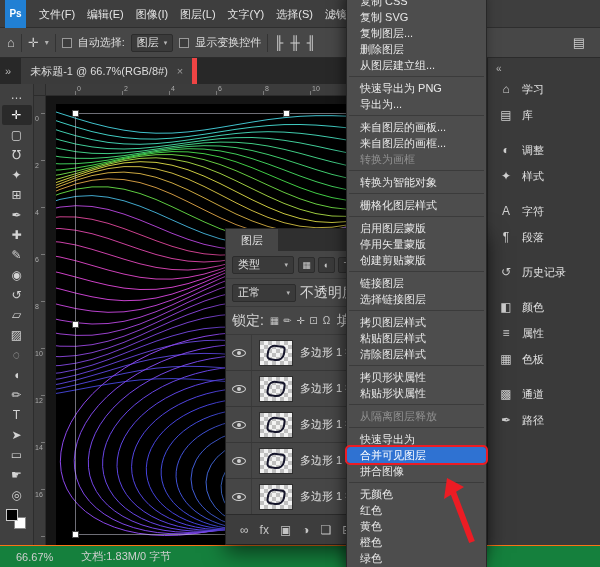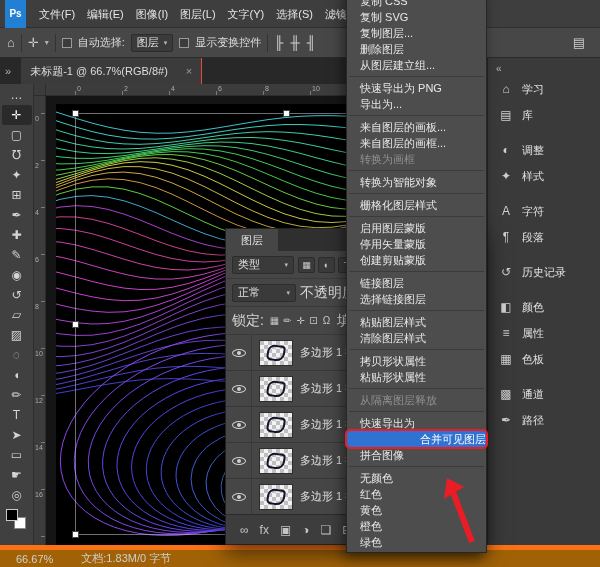--- a/index.html
+++ b/index.html
@@ -19,21 +19,21 @@
   .vsep{width:1px;height:18px;background:#333;}
   .checkbox{width:10px;height:10px;border:1px solid #999;background:#3c3c3c;flex:0 0 auto;}
   .ob-label{font-size:11px;color:#ddd;white-space:nowrap;}
   .select{background:#3a3a3a;border:1px solid #2c2c2c;border-radius:2px;height:18px;display:inline-flex;align-items:center;gap:5px;padding:0 5px;font-size:11px;color:#e2e2e2;white-space:nowrap;}
   .select .arrow{font-size:7px;color:#b8b8b8;}
   #ob-right{margin-left:auto;display:flex;gap:10px;padding-right:8px;}
 
   
   #tabbar{left:0;top:58px;width:600px;height:26px;background:#282828;display:flex;align-items:stretch;z-index:5;}
   .collapse{color:#b5b5b5;font-size:11px;display:flex;align-items:center;padding:0 10px 0 5px;}
-  .doc-tab{background:#3b3b3b;display:flex;align-items:center;padding:0 9px;font-size:11px;color:#dcdcdc;gap:18px;border-right:1px solid #ef4444;white-space:nowrap;}
+  .doc-tab{background:#3b3b3b;display:flex;align-items:center;padding:0 9px;font-size:11px;color:#dcdcdc;gap:9px;border-right:5px solid #ef4444;white-space:nowrap;}
   .tab-close{color:#9a9a9a;font-size:11px;}
 
   
   #toolbar{left:0;top:84px;width:34px;height:461px;background:#404040;border-right:1px solid #2d2d2d;display:flex;flex-direction:column;align-items:center;padding-top:1px;z-index:4;}
   .tool{width:30px;height:20px;display:flex;align-items:center;justify-content:center;font-size:12px;color:#d4d4d4;}
   .tool.sel{background:#2a2a2a;border-radius:2px;color:#fff;}
   .chips{position:relative;width:30px;height:26px;margin-top:3px;flex:0 0 auto;}
   .chip-fg{position:absolute;left:4px;top:1px;width:12px;height:12px;background:#000;border:1px solid #c9c9c9;z-index:2;}
   .chip-bg{position:absolute;left:12px;top:9px;width:12px;height:12px;background:#fff;border:1px solid #878787;}
 
@@ -73,28 +73,28 @@
 
   
   #right-dock{left:487px;top:58px;width:113px;height:487px;background:#3a3a3a;border-left:1px solid #262626;z-index:6;padding-top:2px;}
   .dock-head{height:16px;display:flex;align-items:center;padding-left:8px;color:#b5b5b5;font-size:10px;}
   .dock-item{height:26px;display:flex;align-items:center;gap:8px;padding-left:10px;}
   .dock-item.gap{margin-top:9px;}
   .dock-icon{width:16px;text-align:center;color:#cfcfcf;font-size:12px;flex:0 0 auto;}
   .dock-label{font-size:11px;color:#e0e0e0;white-space:nowrap;}
 
   
-  #statusbar{left:0;top:545px;width:600px;height:22px;background:#a16207;border-top:5px solid #f97316;display:flex;align-items:center;font-size:11px;color:#cfcfcf;z-index:6;gap:28px;padding-left:16px;}
+  #statusbar{left:0;top:545px;width:600px;height:22px;background:#15803d;border-top:1px solid #f97316;display:flex;align-items:center;font-size:11px;color:#cfcfcf;z-index:6;gap:28px;padding-left:16px;}
 
   
   #context-menu{left:346px;top:-10px;width:141px;background:#4d4d4d;border:1px solid #272727;box-shadow:-3px 5px 12px rgba(0,0,0,.5);z-index:20;padding:2px 0;}
   .menu-item{height:16px;line-height:16px;padding-left:13px;font-size:11px;color:#e8e8e8;white-space:nowrap;overflow:hidden;}
   .menu-item.dis{color:#909090;}
   .menu-item.hl{background:var(--hl);color:#fff;}
-  .menu-item.annotated{outline:2px solid var(--red);outline-offset:0;border-radius:3px;text-align:right;}
+  .menu-item.annotated{outline:2px solid var(--red);outline-offset:0;border-radius:3px;}
   .menu-sep{height:1px;background:#3b3b3b;margin:3px 2px;}
 
   
   #annotation-arrow{position:absolute;left:438px;top:478px;z-index:30;}
   #annotation-arrow line{stroke:var(--red);}
   #annotation-arrow polygon{fill:var(--red);}
 </style>
 </head>
 <body>
 
@@ -424,20 +424,21 @@
     <div class="menu-sep"></div>
     <div class="menu-item">栅格化图层样式</div>
     <div class="menu-sep"></div>
     <div class="menu-item">启用图层蒙版</div>
     <div class="menu-item">停用矢量蒙版</div>
     <div class="menu-item">创建剪贴蒙版</div>
     <div class="menu-sep"></div>
     <div class="menu-item">链接图层</div>
     <div class="menu-item">选择链接图层</div>
     <div class="menu-sep"></div>
+    <div class="menu-item">拷贝图层样式</div>
     <div class="menu-item">粘贴图层样式</div>
     <div class="menu-item">清除图层样式</div>
     <div class="menu-sep"></div>
     <div class="menu-item">拷贝形状属性</div>
     <div class="menu-item">粘贴形状属性</div>
     <div class="menu-sep"></div>
     <div class="menu-item dis">从隔离图层释放</div>
     <div class="menu-sep"></div>
     <div class="menu-item">快速导出为</div>
     <div class="menu-item hl annotated">合并可见图层</div>

